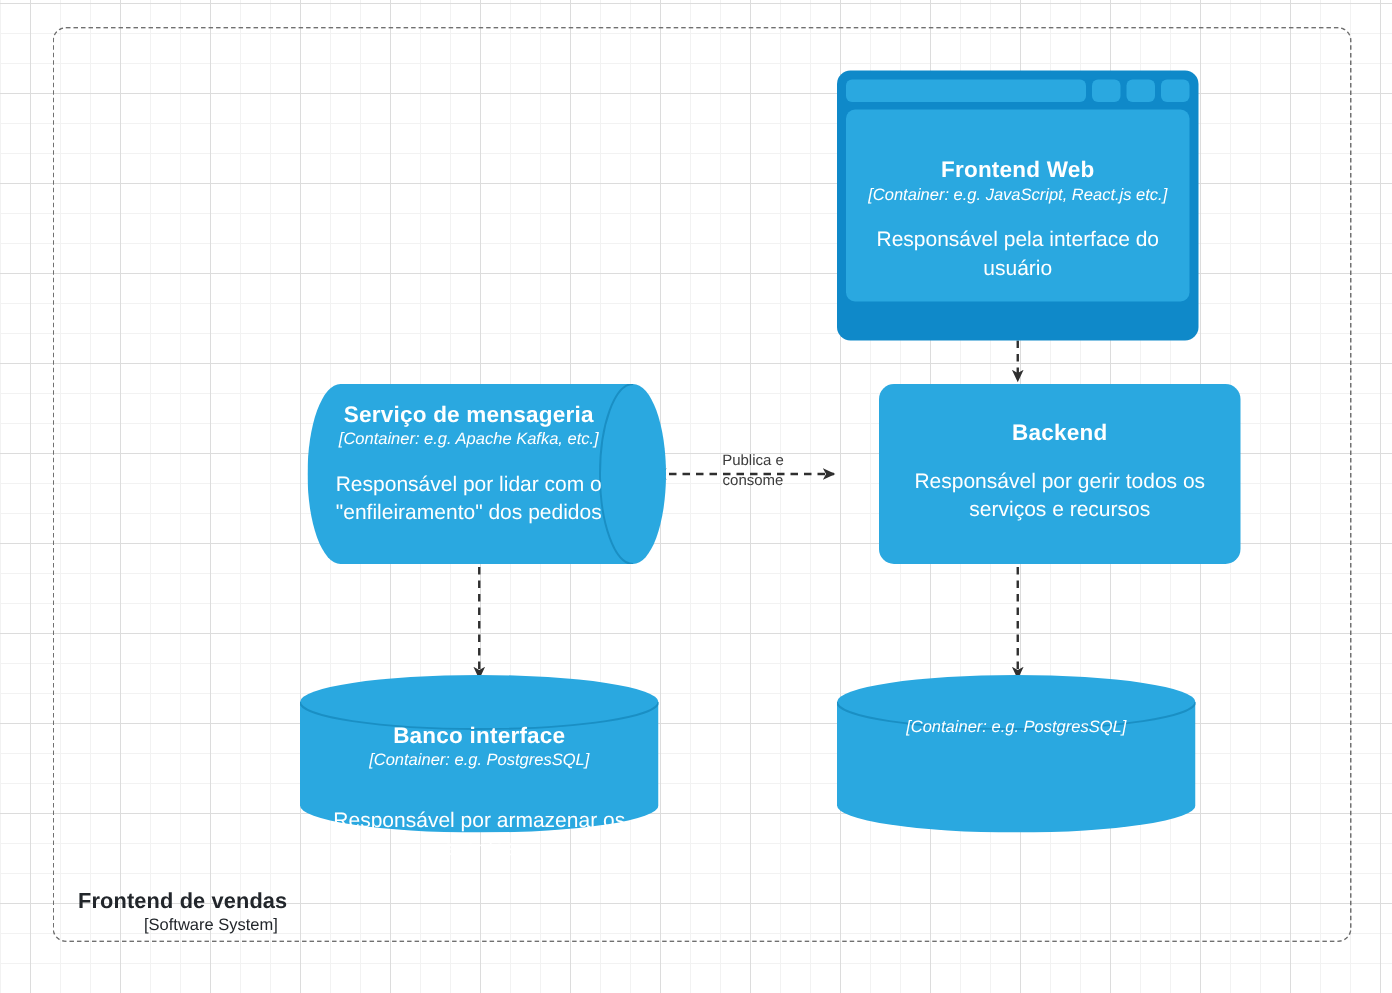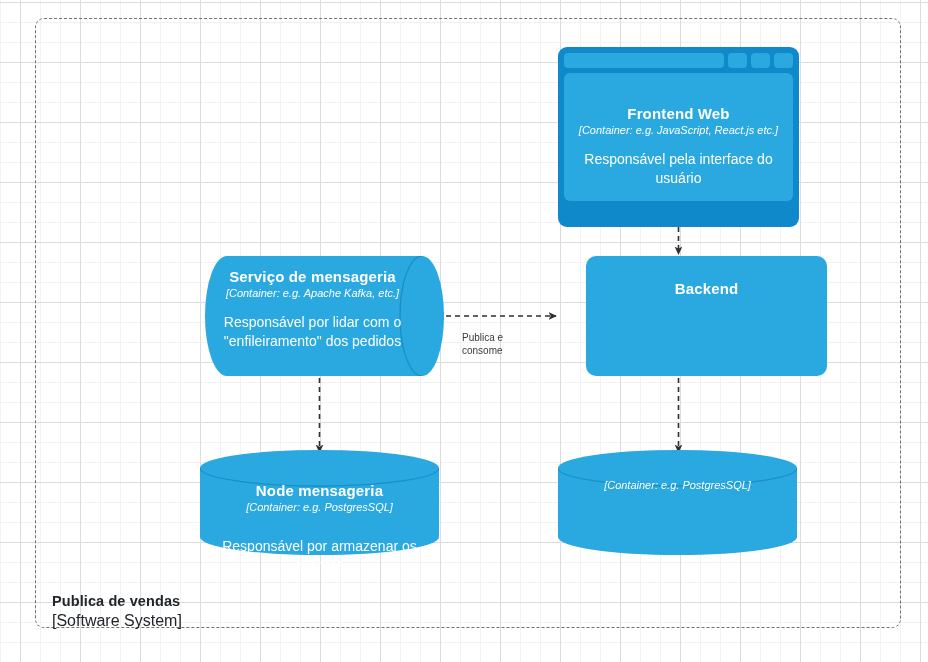--- a/index.html
+++ b/index.html
@@ -41,23 +41,24 @@
     top: 592px;
     line-height: 1.25;
   }
   .boundary-label .bl-title {
     font-size: 14.5px;
     font-weight: bold;
     color: #22262b;
     letter-spacing: .1px;
   }
   .boundary-label .bl-sub {
-    font-size: 16px;
+    font-size: 11px;
     color: #22262b;
     margin-top: 1px;
+    margin-left: 44px;
   }
 
   
   .node-text {
     position: absolute;
     left: 0;
     right: 0;
     text-align: center;
     color: #ffffff;
     pointer-events: none;
@@ -138,36 +139,36 @@
   
   .db { position: absolute; width: 239px; height: 105px; }
   #db-mensageria { left: 200px; top: 450px; }
   #db-principal  { left: 558px; top: 450px; }
   .db svg { position: absolute; left: 0; top: 0; }
 
   
   .conn { position: absolute; left: 0; top: 0; pointer-events: none; }
   .conn-label {
     position: absolute;
+    text-align: center;
     font-size: 10px;
     color: #3a3a3a;
     line-height: 1.25;
     background: transparent;
-    margin-top: 30px;
   }
   #label-publica { left: 462px; top: 302px; width: 80px; }
 </style>
 </head>
 <body>
 
 <div id="canvas">
 
   <div class="boundary"></div>
   <div class="boundary-label">
-    <div class="bl-title">Publica de vendas</div>
+    <div class="bl-title">Frontend de vendas</div>
     <div class="bl-sub">[Software System]</div>
   </div>
 
   <svg class="conn" width="928" height="662">
     <defs>
       <marker id="ah" markerWidth="9" markerHeight="9" refX="7.5" refY="4.5" orient="auto" markerUnits="userSpaceOnUse">
         <path d="M0,0.6 L8.4,4.5 L0,8.4 L2.2,4.5 Z" fill="#2f2f2f"></path>
       </marker>
       <marker id="ahs" markerWidth="9" markerHeight="9" refX="1.0" refY="4.5" orient="auto" markerUnits="userSpaceOnUse">
         <path d="M8.4,0.6 L0,4.5 L8.4,8.4 L6.2,4.5 Z" fill="#2f2f2f"></path>
@@ -205,20 +206,21 @@
         <div class="n-title">Frontend Web</div>
         <div class="n-tech">[Container: e.g. JavaScript, React.js etc.]</div>
         <div class="n-desc">Responsável pela interface do usuário</div>
       </div>
     </div>
   </div>
 
   <div class="box" id="backend-node">
     <div class="node-text" style="top:24px;">
       <div class="n-title">Backend</div>
+      <div class="n-desc">Responsável por gerir todos os serviços e recursos</div>
     </div>
   </div>
 
   <div class="queue" id="queue-node">
     <svg width="239" height="120">
       <path d="M22,0 L217,0 A22,60 0 0 1 217,120 L22,120 A22,60 0 0 1 22,0 Z" fill="#2aa8e0"></path>
       <path d="M217,0 A22,60 0 0 0 217,120" fill="none" stroke="#1a8fc4" stroke-width="1.3"></path>
     </svg>
     <div class="node-text" style="top:12px; padding-right:24px;">
       <div class="n-title">Serviço de mensageria</div>
@@ -226,21 +228,21 @@
       <div class="n-desc">Responsável por lidar com o "enfileiramento" dos pedidos</div>
     </div>
   </div>
 
   <div class="db" id="db-mensageria">
     <svg width="239" height="105">
       <path d="M0,18 A119.5,18 0 0 1 239,18 L239,87 A119.5,18 0 0 1 0,87 Z" fill="#2aa8e0"></path>
       <path d="M0,18 A119.5,18 0 0 0 239,18" fill="none" stroke="#1a8fc4" stroke-width="1.3"></path>
     </svg>
     <div class="node-text" style="top:32px;">
-      <div class="n-title">Node mensageria</div>
+      <div class="n-title">Banco interface</div>
       <div class="n-tech">[Container: e.g. PostgresSQL]</div>
       <div class="n-desc" style="margin-top:23px;">Responsável por armazenar os eventos</div>
     </div>
   </div>
 
   <div class="db" id="db-principal">
     <svg width="239" height="105">
       <path d="M0,18 A119.5,18 0 0 1 239,18 L239,87 A119.5,18 0 0 1 0,87 Z" fill="#2aa8e0"></path>
       <path d="M0,18 A119.5,18 0 0 0 239,18" fill="none" stroke="#1a8fc4" stroke-width="1.3"></path>
     </svg>

